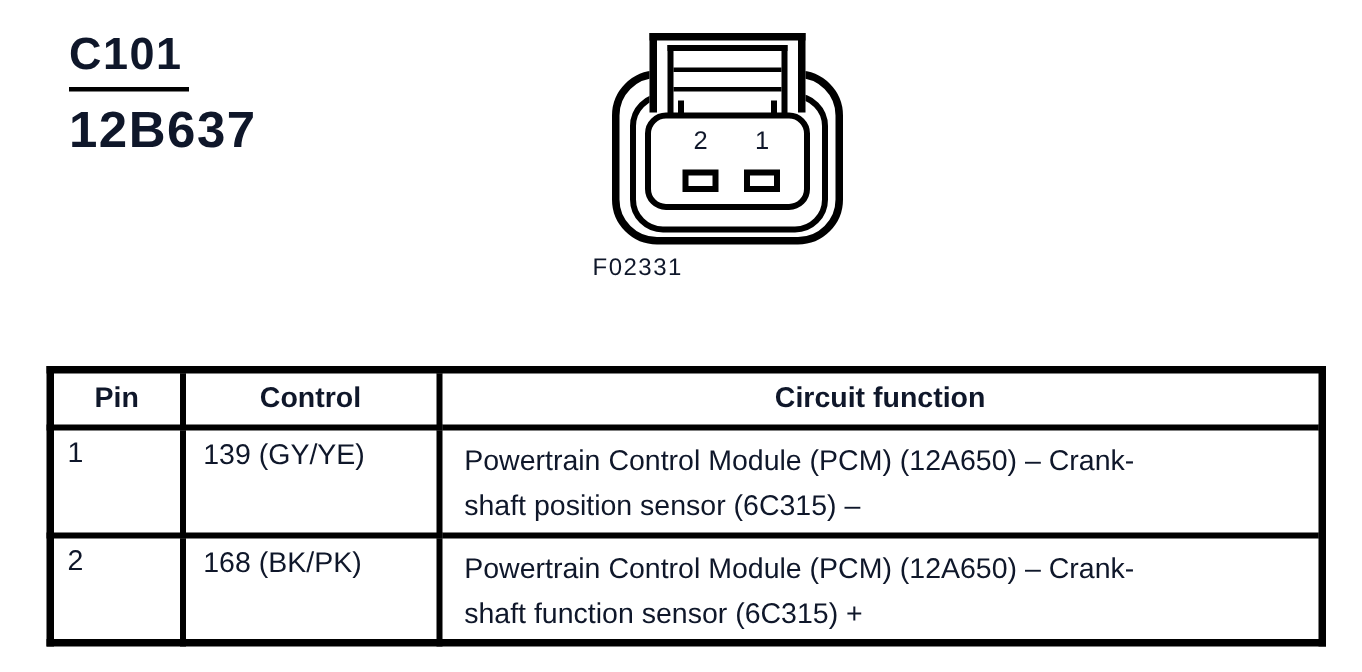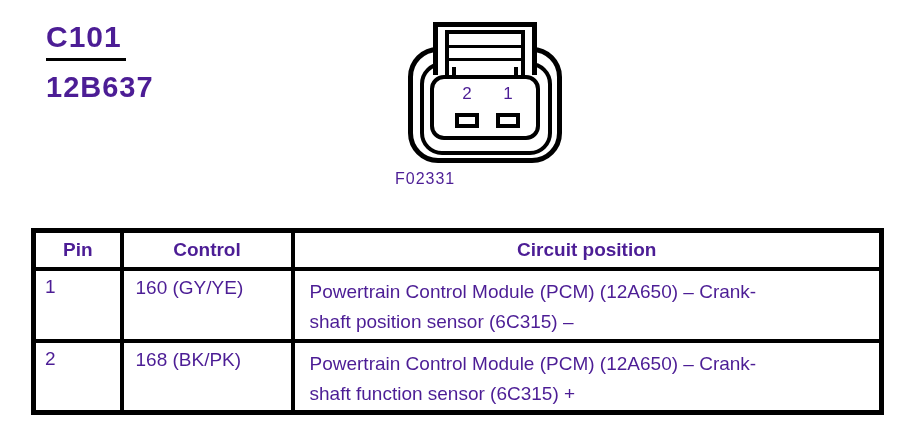--- a/index.html
+++ b/index.html
@@ -1,28 +1,28 @@
 <!DOCTYPE html>
 <html><head>
 <meta charset="utf-8">
 <style>
   * { margin:0; padding:0; box-sizing:border-box; }
   html,body { background:#fff; }
   body { font-family:"Liberation Sans", sans-serif; color:#000; }
 
   .page {
     position:relative; width:908px; height:448px;
-    background:#fff; overflow:hidden; color:#4c1d95;
+    background:#fff; overflow:hidden; color:#0f172a;
   }
 
   
   .id-block { position:absolute; left:46px; top:20px; }
   .connector-id { font-size:30px; font-weight:bold; letter-spacing:1px; line-height:34px; }
   .title-underline { width:80px; height:3px; background:#000; margin-top:4px; }
-  .part-number { font-size:29px; font-weight:bold; letter-spacing:1px; margin-top:10px; line-height:32px; }
+  .part-number { font-size:34px; font-weight:bold; letter-spacing:1px; margin-top:10px; line-height:32px; }
   .desc-block { position:absolute; left:46px; top:121px; font-size:15px; line-height:21.5px; }
 
   
   .figure { position:absolute; left:395px; top:10px; width:182px; height:190px; }
   .figure div { position:absolute; }
   .fig-body-outer { left:13px; top:37px; width:154px; height:116px;
                     border:5px solid #000; border-radius:30px; z-index:1; }
   .fig-body-mid   { left:25px; top:52px; width:132px; height:93px;
                     border:4px solid #000; border-radius:22px; z-index:2; }
   .fig-tab-outer  { left:38px; top:12px; width:104px; height:53px;
@@ -38,21 +38,21 @@
                   border:4px solid #000; border-radius:14px; background:#fff; z-index:5; }
   .fig-pin-label { top:5px; width:36px; text-align:center; font-size:17px; z-index:6; }
   .fig-pin-label.p2 { left:15px; } .fig-pin-label.p1 { left:56px; }
   .fig-cavity { top:34px; width:24px; height:15px; border:4px solid #000; z-index:6; background:#fff; }
   .fig-cavity.c2 { left:21px; } .fig-cavity.c1 { left:62px; }
   .fig-label { left:0; top:160px; width:172px; 
                font-size:16px; letter-spacing:1px; }
 
   
   table.pin-table {
-    position:absolute; left:31px; top:228px; width:853px;
+    position:absolute; left:31px; top:244px; width:853px;
     border-collapse:collapse; table-layout:fixed;
     border:5px solid #000;
   }
   .pin-table th, .pin-table td {
     border:4px solid #000; vertical-align:top; text-align:left;
   }
   .pin-table th {
     height:38px; text-align:center; vertical-align:middle;
     font-size:19px; font-weight:bold; padding:2px 0;
   }
@@ -94,27 +94,27 @@
   <table class="pin-table">
     <colgroup>
       <col style="width:88px">
       <col style="width:171px">
       <col>
     </colgroup>
     <thead>
       <tr>
         <th>Pin</th>
         <th>Control</th>
-        <th>Circuit position</th>
+        <th>Circuit function</th>
       </tr>
     </thead>
     <tbody>
       <tr>
         <td class="pin-cell">1</td>
-        <td class="circuit-cell">160 (GY/YE)</td>
+        <td class="circuit-cell">139 (GY/YE)</td>
         <td class="function-cell">
           <div>Powertrain Control Module (PCM) (12A650) – Crank-</div>
           <div>shaft position sensor (6C315) –</div>
         </td>
       </tr>
       <tr>
         <td class="pin-cell">2</td>
         <td class="circuit-cell">168 (BK/PK)</td>
         <td class="function-cell">
           <div>Powertrain Control Module (PCM) (12A650) – Crank-</div>

